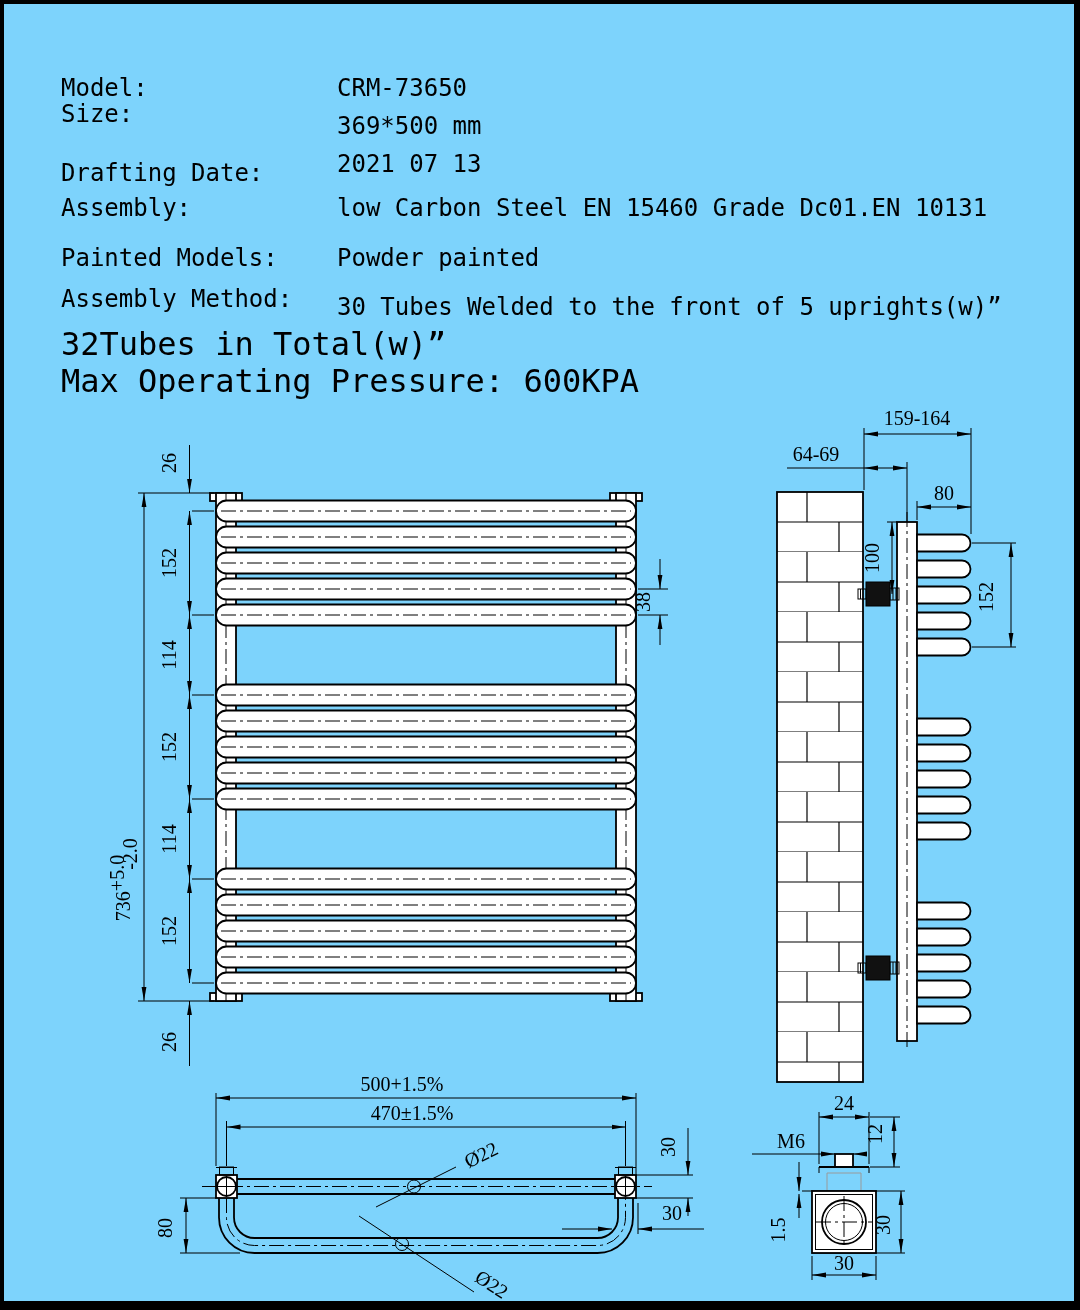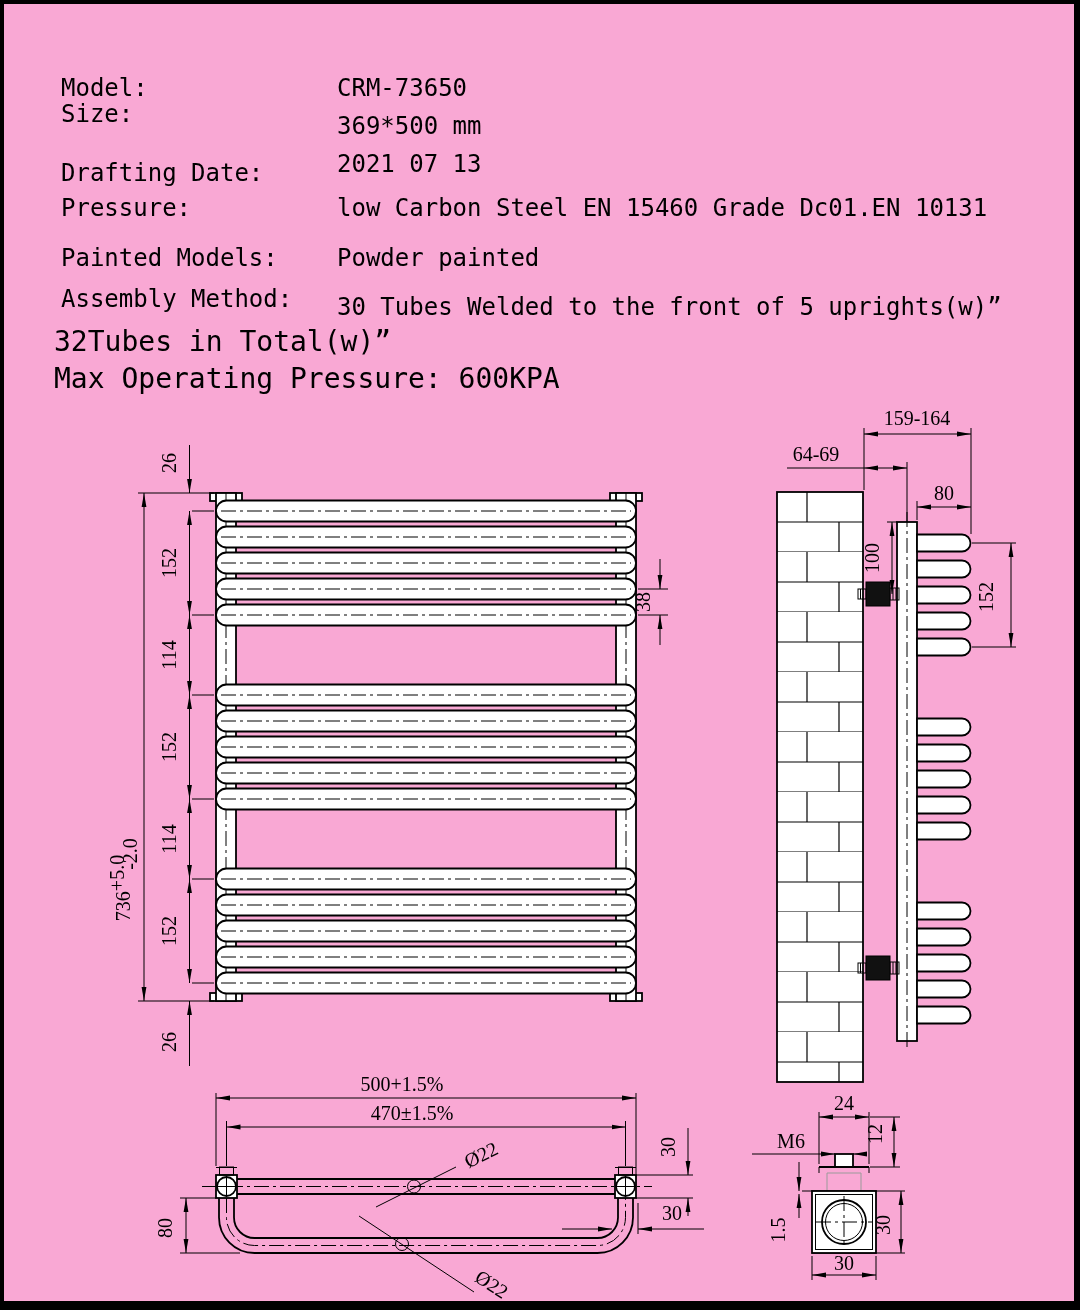--- a/index.html
+++ b/index.html
@@ -1,49 +1,49 @@
 <!DOCTYPE html>
 <html><head>
 <meta charset="utf-8">
 <style>
   html,body{margin:0;padding:0;background:#888;}
   .page{
     position:relative;
     width:1080px;height:1310px;
     box-sizing:border-box;
-    background:#f9a8d4;
+    background:#7dd3fc;
     border:solid #000;
     border-width:4px 6px 9px 4px;
     overflow:hidden;
     font-family:"DejaVu Sans Mono", monospace;
   }
   .spec-label{position:absolute;left:57px;font-size:24px;}
   .spec-value{position:absolute;left:333px;font-size:24px;text-align:center;}
-  .spec-single{position:absolute;left:50px;font-size:28px;white-space:pre;}
+  .spec-single{position:absolute;left:57px;font-size:32px;white-space:pre;}
   svg{position:absolute;left:0;top:0;}
   .obj{stroke:#000;stroke-width:1.8;fill:none;}
   .objf{stroke:#000;stroke-width:1.8;fill:#fff;}
   .thin{stroke:#000;stroke-width:1;fill:none;}
   .cl{stroke:#000;stroke-width:1;fill:none;stroke-dasharray:15 4 3 4;}
   .ghost{stroke:#9a9a9a;stroke-width:1;fill:none;}
   text.d{font-family:"Liberation Serif",serif;font-size:20px;fill:#000;}
 </style>
 </head>
 <body>
 
 <div class="page">
 
   <div>
     <span class="spec-label" style="top:70px">Model:</span>
     <span class="spec-value" style="top:70px">CRM-73650</span>
     <span class="spec-label" style="top:96px">Size:</span>
     <span class="spec-value" style="top:108px">369*500 mm</span>
     <span class="spec-label" style="top:155px">Drafting Date:</span>
     <span class="spec-value" style="top:146px">2021 07 13</span>
-    <span class="spec-label" style="top:190px">Pressure:</span>
+    <span class="spec-label" style="top:190px">Assembly:</span>
     <span class="spec-value" style="top:190px">low Carbon Steel  EN 15460 Grade Dc01.EN 10131</span>
     <span class="spec-label" style="top:240px">Painted Models:</span>
     <span class="spec-value" style="top:240px">Powder painted</span>
     <span class="spec-label" style="top:281px">Assembly Method:</span>
     <span class="spec-value" style="top:289px">30 Tubes Welded to the front of 5 uprights(w)”</span>
     <span class="spec-single" style="top:321px">32Tubes in Total(w)”</span>
     <span class="spec-single" style="top:358px">Max Operating Pressure: 600KPA</span>
   </div>
 
   <svg viewBox="0 0 1080 1310" width="1080" height="1310">

